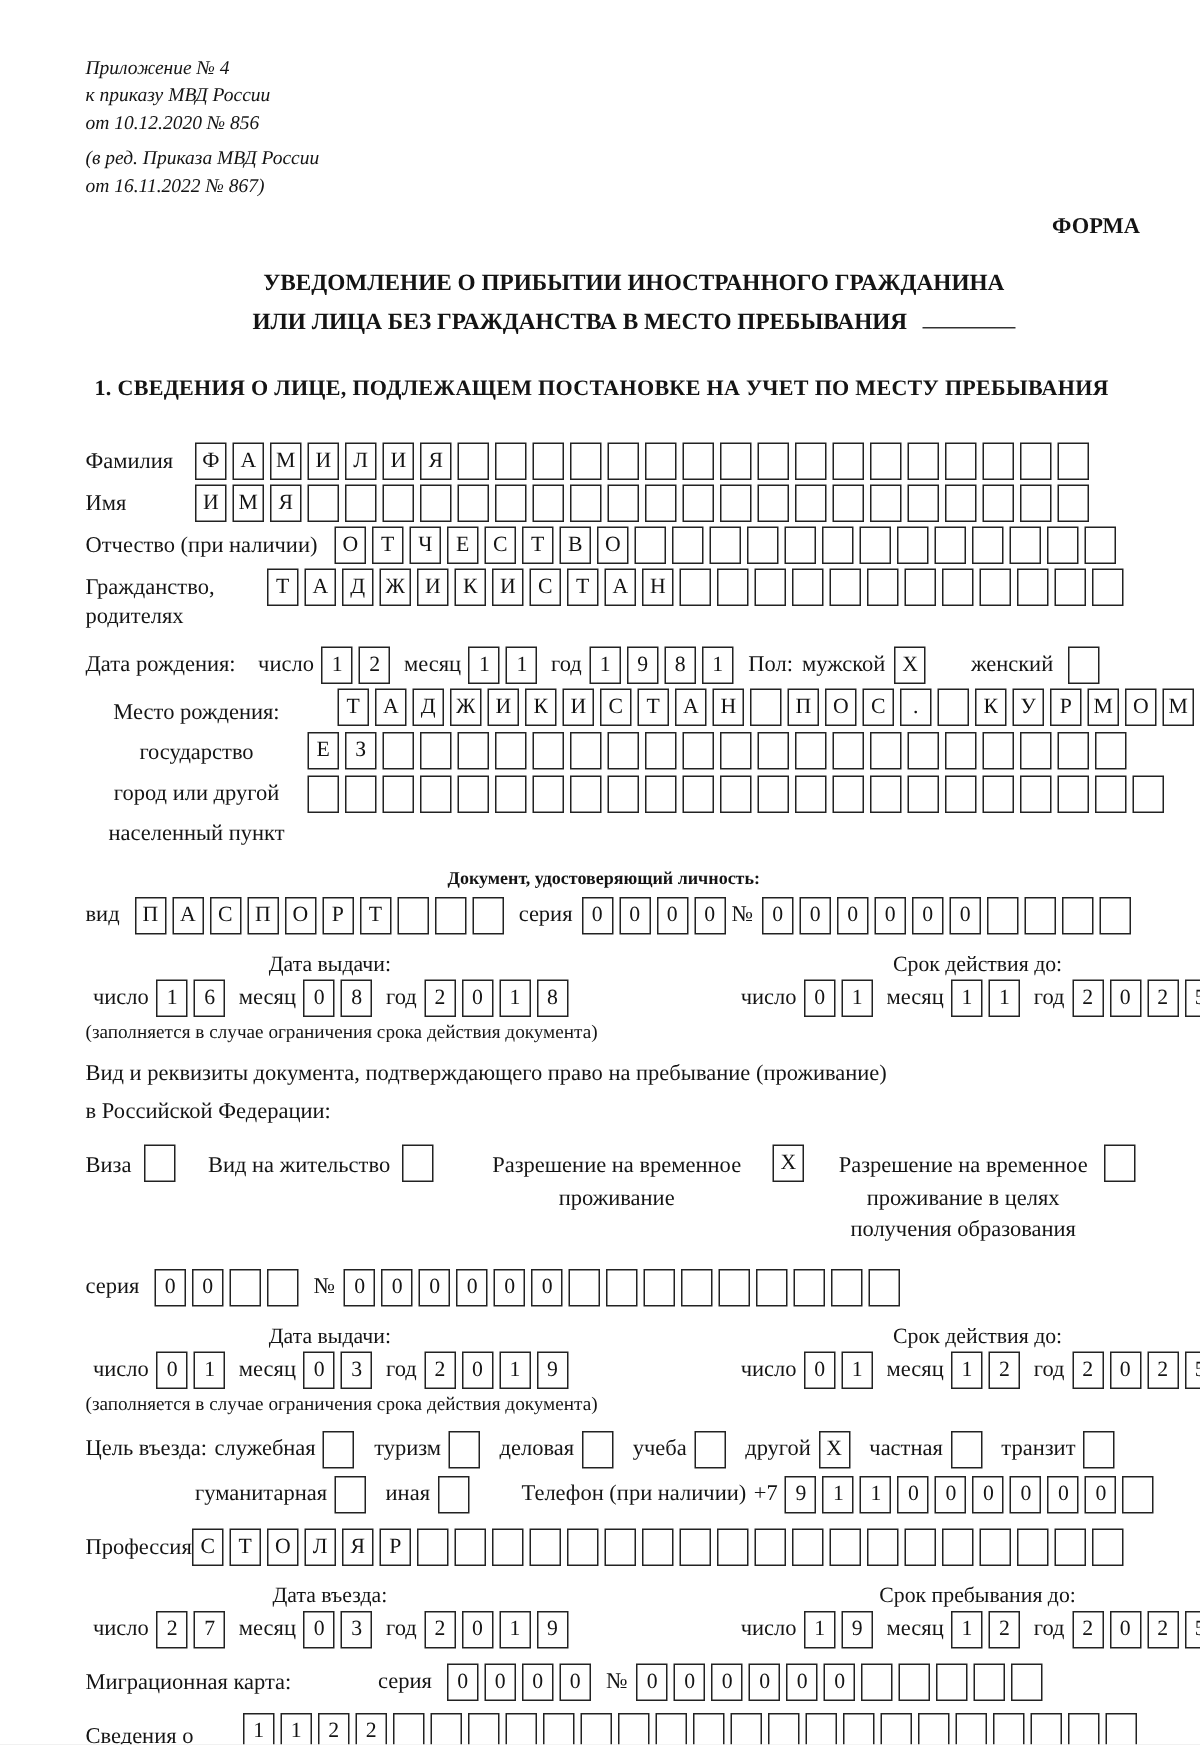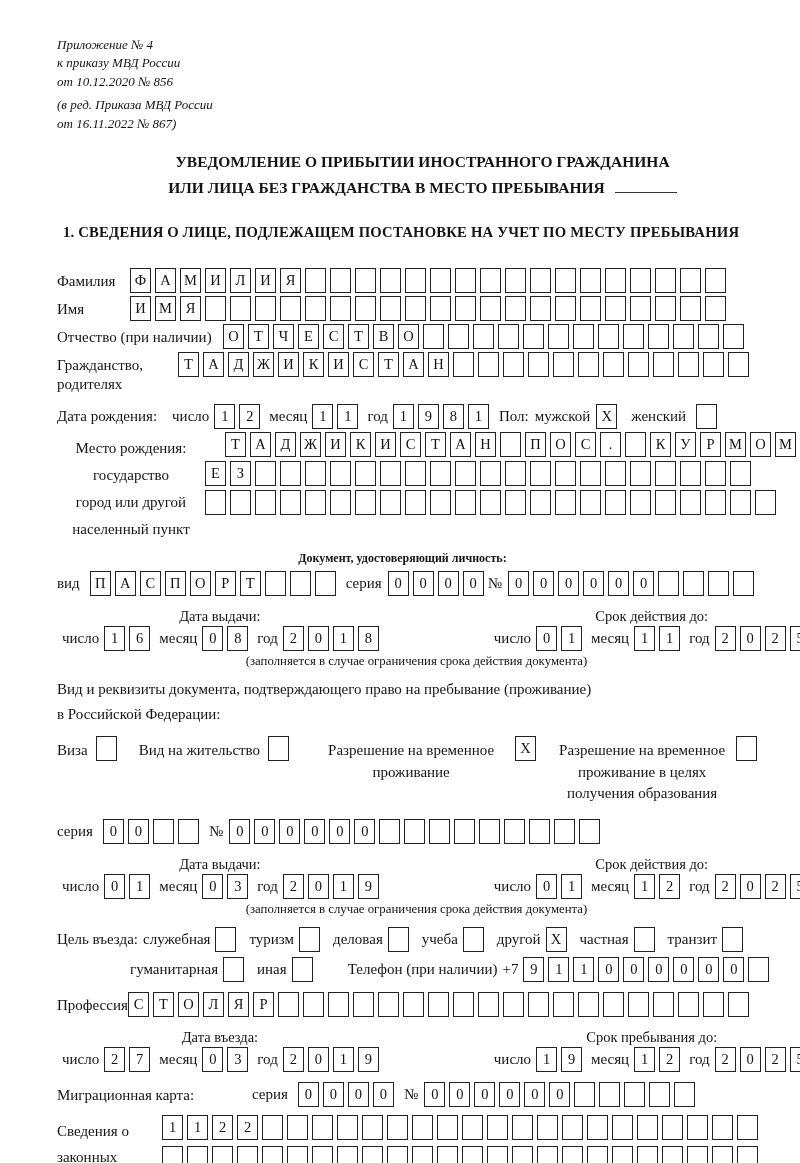--- a/index.html
+++ b/index.html
@@ -21,29 +21,29 @@
     display:inline-flex;align-items:center;justify-content:center;flex:none;
     width:21px;height:25px;border:1.6px solid #222;box-sizing:border-box;
     margin-right:4px;font-size:14.5px;background:#fff;
   }
   .boxes{display:inline-flex;flex:none;flex-wrap:nowrap;}
   
   .frow{display:flex;align-items:flex-start;margin-bottom:3px;}
   .flabel{flex:none;padding-top:4px;line-height:1.25;}
   .w73{width:73px;}.w166{width:166px;}.w121{width:121px;}.w71{width:71px;}
   .inline-word{padding-top:4px;flex:none;}
-  .ml6{margin-left:6px;}.mr6{margin-right:6px;}.ml10{margin-left:10px;}.mr10{margin-right:10px;}
+  .ml6{margin-left:6px;}.mr6{margin-right:6px;}.ml10{margin-left:26px;}.mr10{margin-right:10px;}
   
   .dg{display:inline-flex;align-items:flex-start;flex:none;}
   .dg .w{padding-top:4px;margin:0 5px;}
   .dphead{text-align:center;font-size:14.5px;margin-bottom:1px;}
   .datepair{display:flex;margin-top:12px;gap:28px;}
   .dateblock-left{margin-left:0;}
   .dateblock-right{margin-left:78px;}
-  .note{font-size:12.8px;text-align:center;padding-right:12px;margin:3px 0 8px;}
+  .note{font-size:12.8px;text-align:left;padding-right:12px;margin:3px 0 8px;}
   
   .bp{display:flex;margin-bottom:2px;text-align:center;}
   .bp-labels{width:148px;flex:none;line-height:1.8;padding-top:3px;}
   .bp-rows .frow{margin-bottom:4px;}
   .indent20{margin-left:20px;}
   
   .doc-heading{text-align:center;font-weight:bold;font-size:12px;margin:8px 40px 5px 0;}
   .intro{line-height:1.7;margin-top:6px;}
   
   .opts{display:flex;align-items:flex-start;margin:8px 0 14px;}
@@ -69,20 +69,21 @@
 <div class="page">
 
   <div class="appendix">
     <div>Приложение № 4</div>
     <div>к приказу МВД России</div>
     <div>от 10.12.2020 № 856</div>
     <div class="amend">(в ред. Приказа МВД России</div>
     <div>от 16.11.2022 № 867)</div>
   </div>
 
+  <div class="forma">ФОРМА</div>
 
   <div class="title">
     <div>УВЕДОМЛЕНИЕ О ПРИБЫТИИ ИНОСТРАННОГО ГРАЖДАНИНА</div>
     <div>
       <span>ИЛИ ЛИЦА БЕЗ ГРАЖДАНСТВА В МЕСТО ПРЕБЫВАНИЯ</span><span class="blank-line"></span>
     </div>
   </div>
 
   <div class="sec-heading">1. СВЕДЕНИЯ О ЛИЦЕ, ПОДЛЕЖАЩЕМ ПОСТАНОВКЕ НА УЧЕТ ПО МЕСТУ ПРЕБЫВАНИЯ</div>
 

